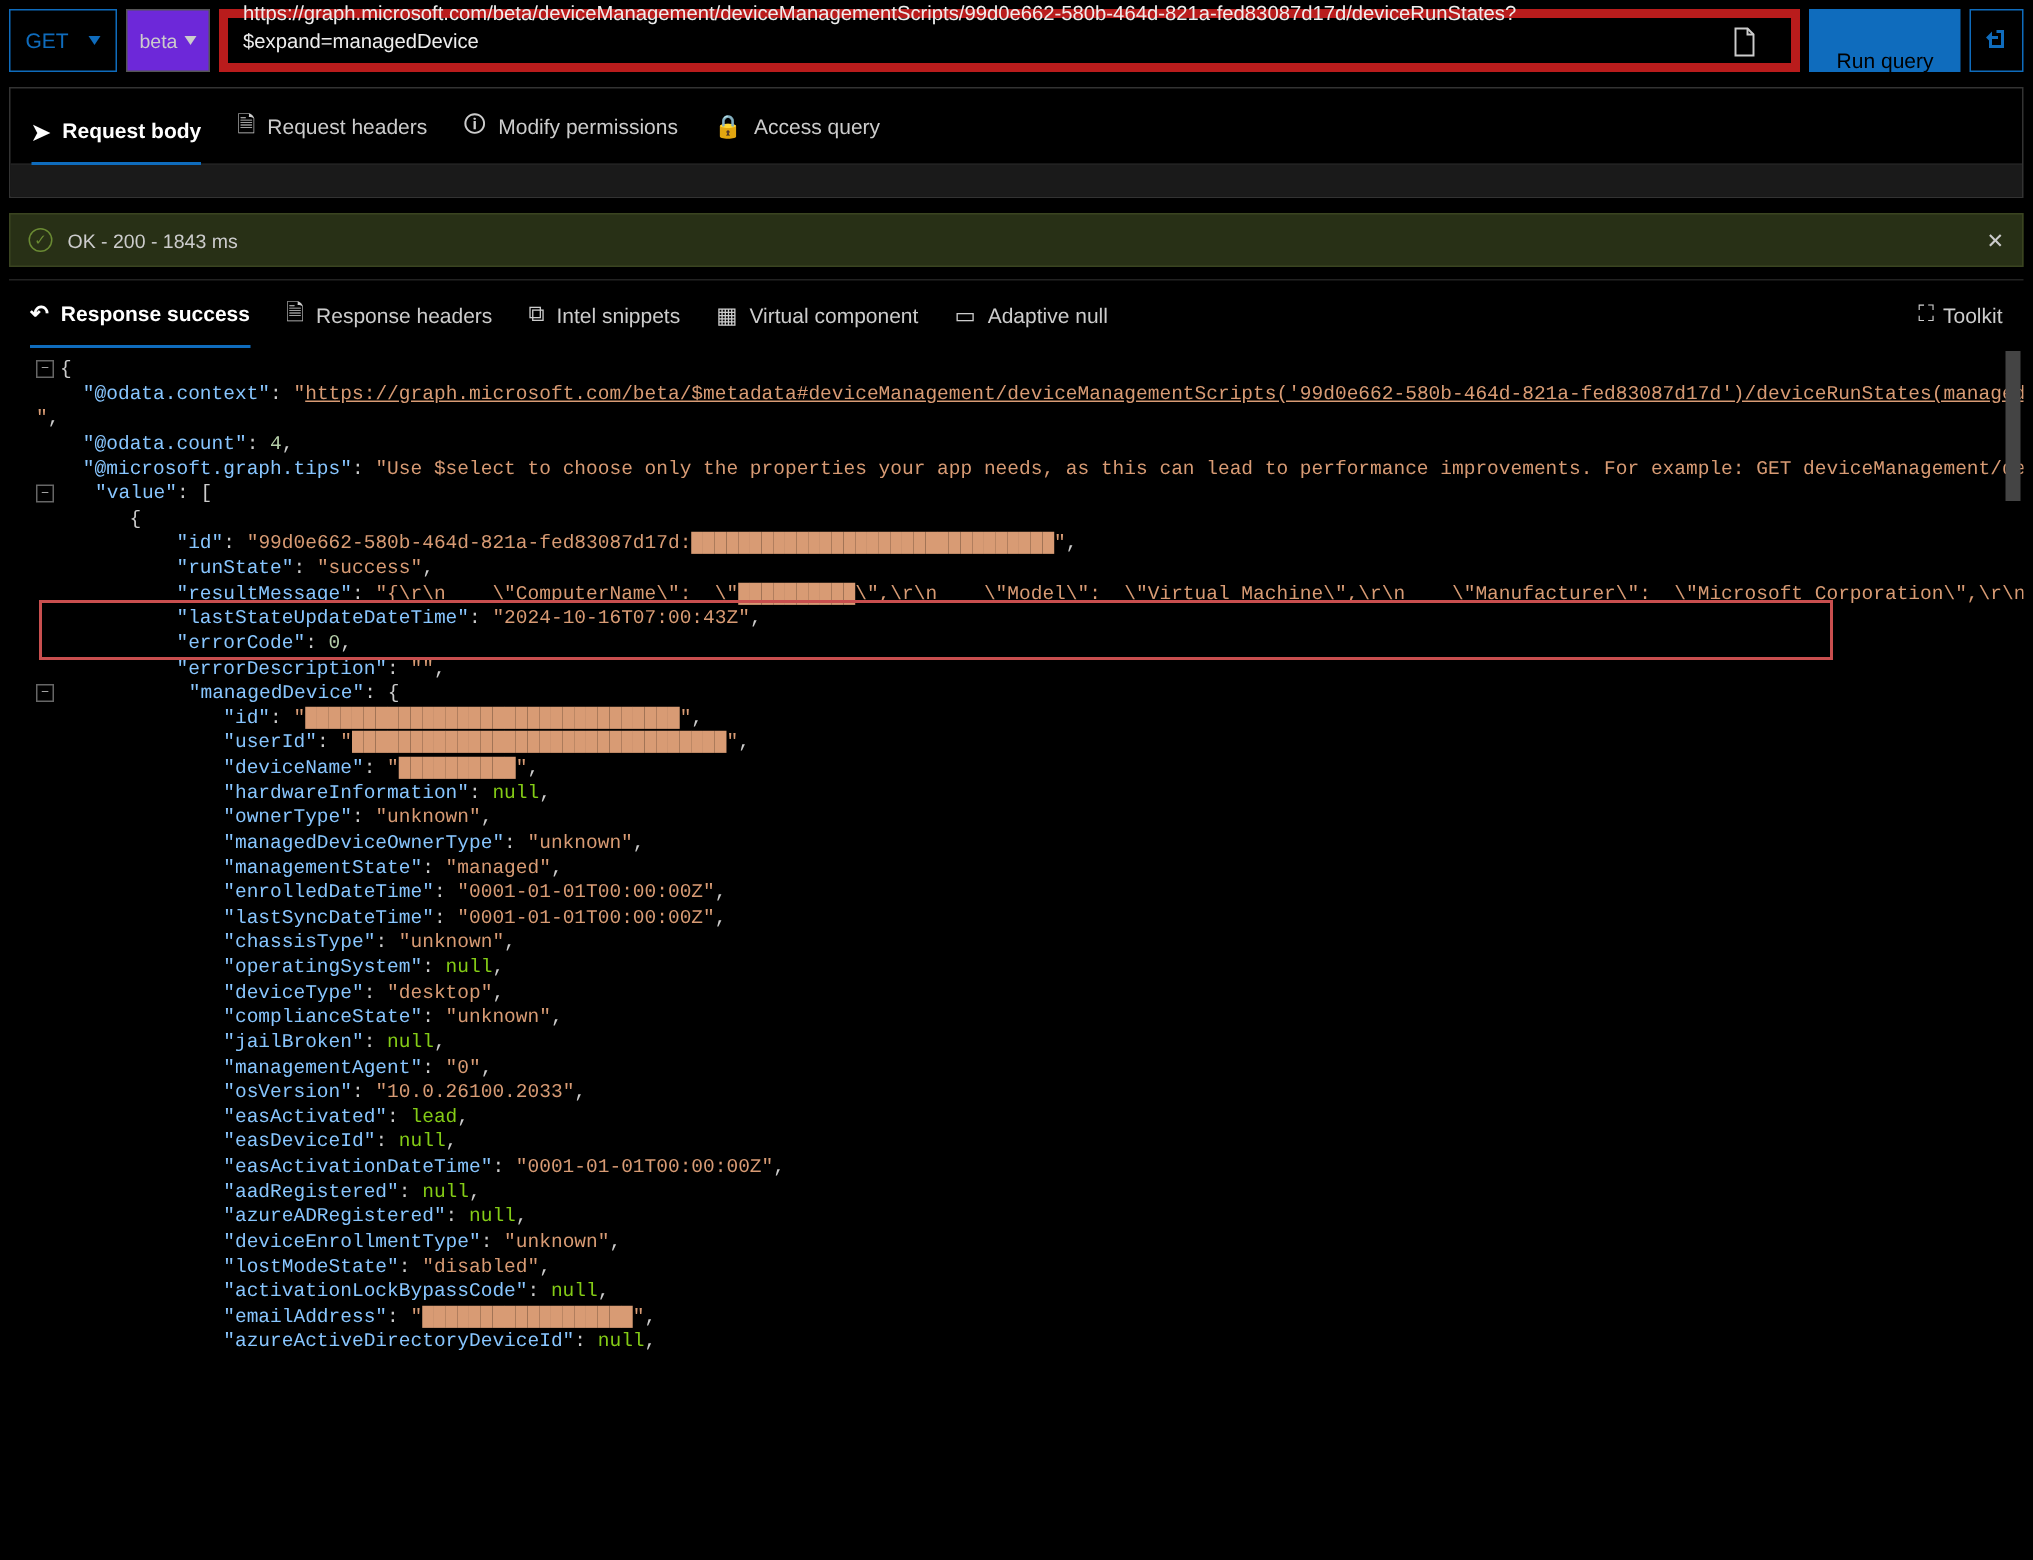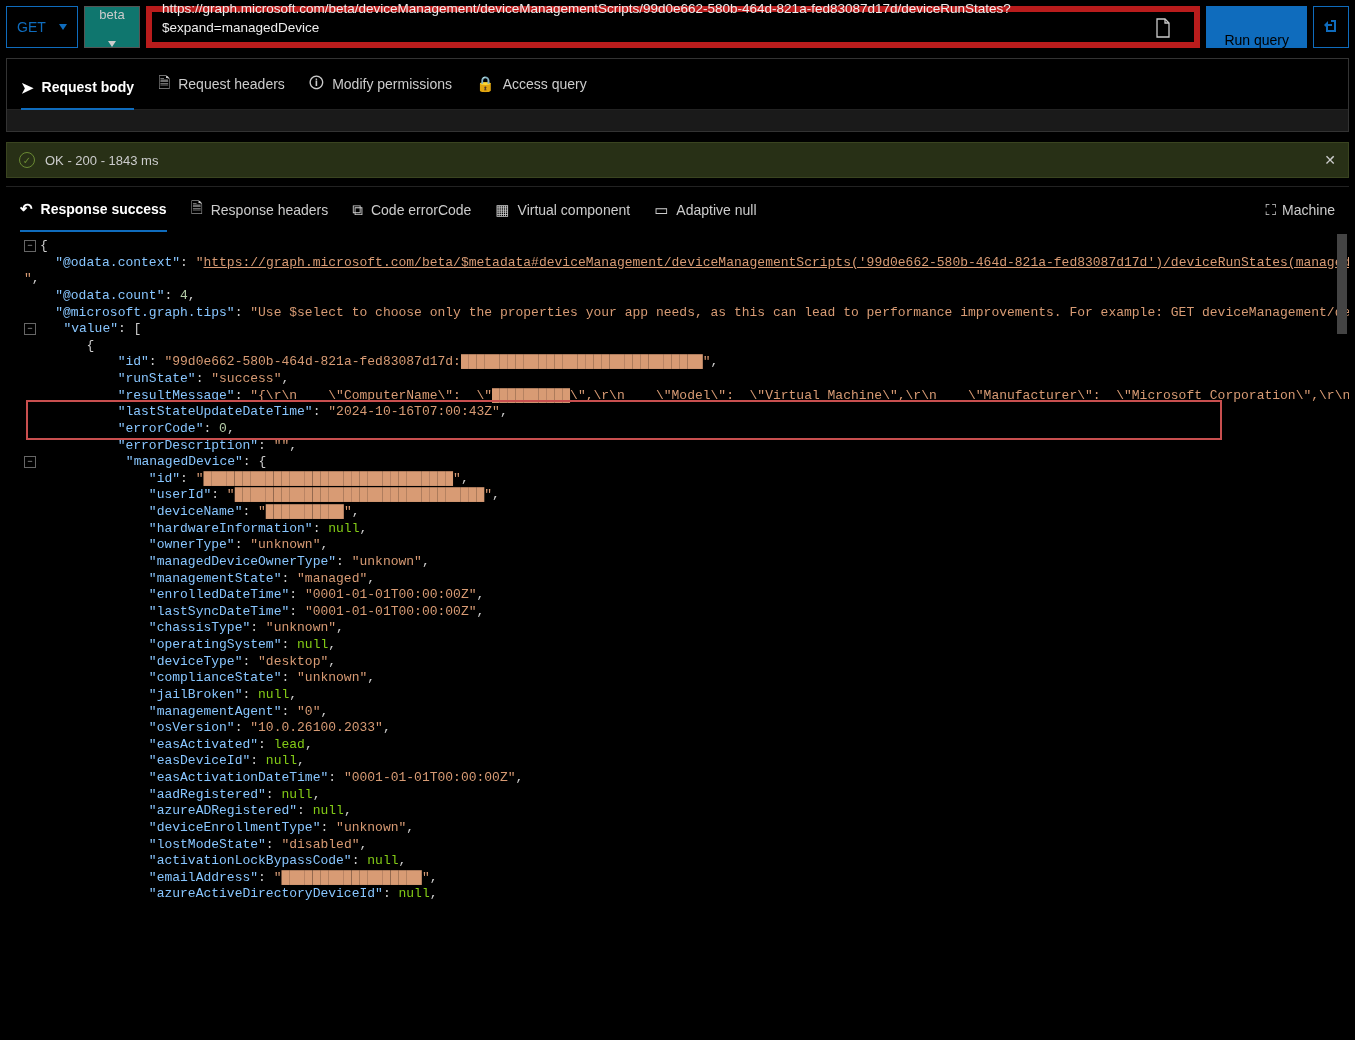--- a/index.html
+++ b/index.html
@@ -25,29 +25,28 @@
     border: 1px solid #0f6cbd;
     color: #0f6cbd;
     display: flex;
     align-items: center;
     justify-content: space-between;
     padding: 0 10px;
     font-size: 14px;
   }
   .version-select {
     width: 56px;
-    background: #0f766e;
+    background: #6d28d9;
     border: 1px solid #555;
     color: #ccc;
     display: flex;
     align-items: center;
     justify-content: space-between;
     padding: 0 8px;
     font-size: 13px;
-    flex-direction: column;
   }
   .chev-down-blue { border-left:4px solid transparent;border-right:4px solid transparent;border-top:6px solid #0f6cbd; }
   .chev-down-w { border-left:4px solid transparent;border-right:4px solid transparent;border-top:6px solid #ccc; }
   .url-box {
     flex: 1;
     border: 6px solid #b91c1c;
     display: flex;
     align-items: flex-end;
     padding: 4px 10px;
     color: #eee;
@@ -228,33 +227,33 @@
     <div class="rtab active">
       <span class="ico">↶</span>
       <span>Response success</span>
     </div>
     <div class="rtab">
       <span class="ico">🗎</span>
       <span>Response headers</span>
     </div>
     <div class="rtab">
       <span class="ico">⧉</span>
-      <span>Code errorCode</span>
+      <span>Intel snippets</span>
     </div>
     <div class="rtab">
       <span class="ico">▦</span>
       <span>Virtual component</span>
     </div>
     <div class="rtab">
       <span class="ico">▭</span>
       <span>Adaptive null</span>
     </div>
     <div class="expand-link">
       <span class="ico">⛶</span>
-      <span>Machine</span>
+      <span>Toolkit</span>
     </div>
   </div>
 
   <div class="code-area">
     <div class="scrollbar-v"></div>
 <div class="cl"><span class="fold-icon">−</span>{</div>
 <div class="cl">    <span class="key">"@odata.context"</span>: <span class="str">"<span class="link">https://graph.microsoft.com/beta/$metadata#deviceManagement/deviceManagementScripts('99d0e662-580b-464d-821a-fed83087d17d')/deviceRunStates(managedDevice())</span></span></div>
 <div class="cl"><span class="str">"</span>,</div>
 <div class="cl">    <span class="key">"@odata.count"</span>: <span class="num">4</span>,</div>
 <div class="cl">    <span class="key">"@microsoft.graph.tips"</span>: <span class="str">"Use $select to choose only the properties your app needs, as this can lead to performance improvements. For example: GET deviceManagement/deviceManagementScripts('&lt;guid&gt;')/deviceRunStates?$select=errorCode,errorDescription"</span>,</div>

